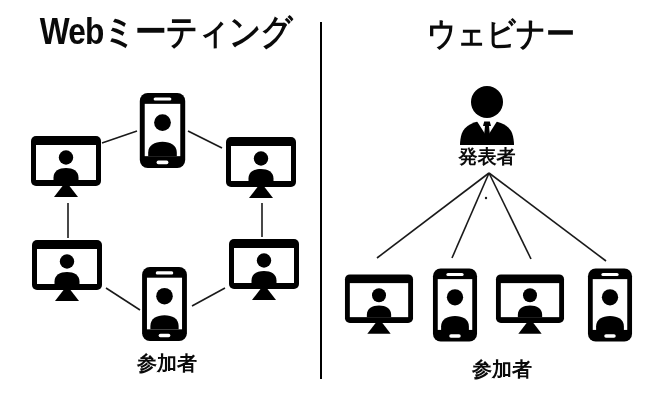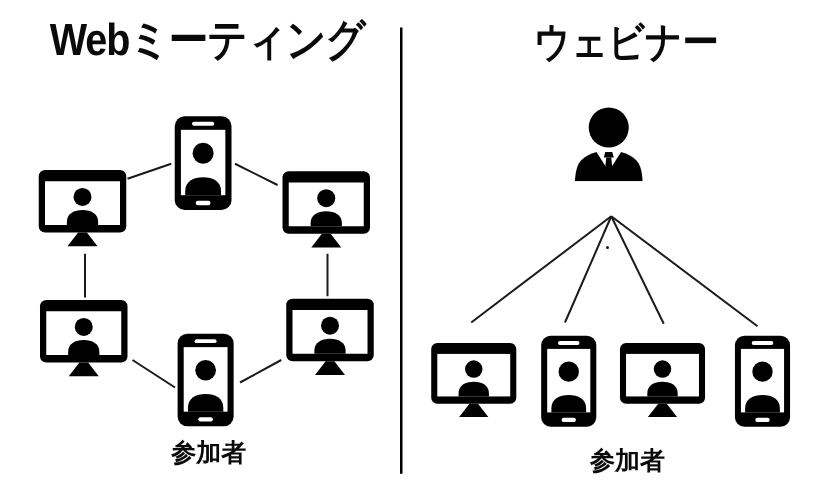--- a/index.html
+++ b/index.html
@@ -98,20 +98,21 @@
       <use href="#sym-phone-user"></use>
     </svg>
 
   <div class="abs label participants-left">参加者</div>
 
   <div class="abs title title-right">ウェビナー</div>
 
   <svg class="abs device" style="left:455px;top:85px;width:64px;height:60px">
       <use href="#sym-presenter"></use>
     </svg>
+  <div class="abs label presenter-label">発表者</div>
 
   <svg class="abs device" style="left:344px;top:272px;width:70px;height:66px">
       <use href="#sym-monitor-user"></use>
     </svg>
   <svg class="abs device" style="left:432px;top:267px;width:46px;height:76px">
       <use href="#sym-phone-user"></use>
     </svg>
   <svg class="abs device" style="left:495px;top:272px;width:70px;height:66px">
       <use href="#sym-monitor-user"></use>
     </svg>

